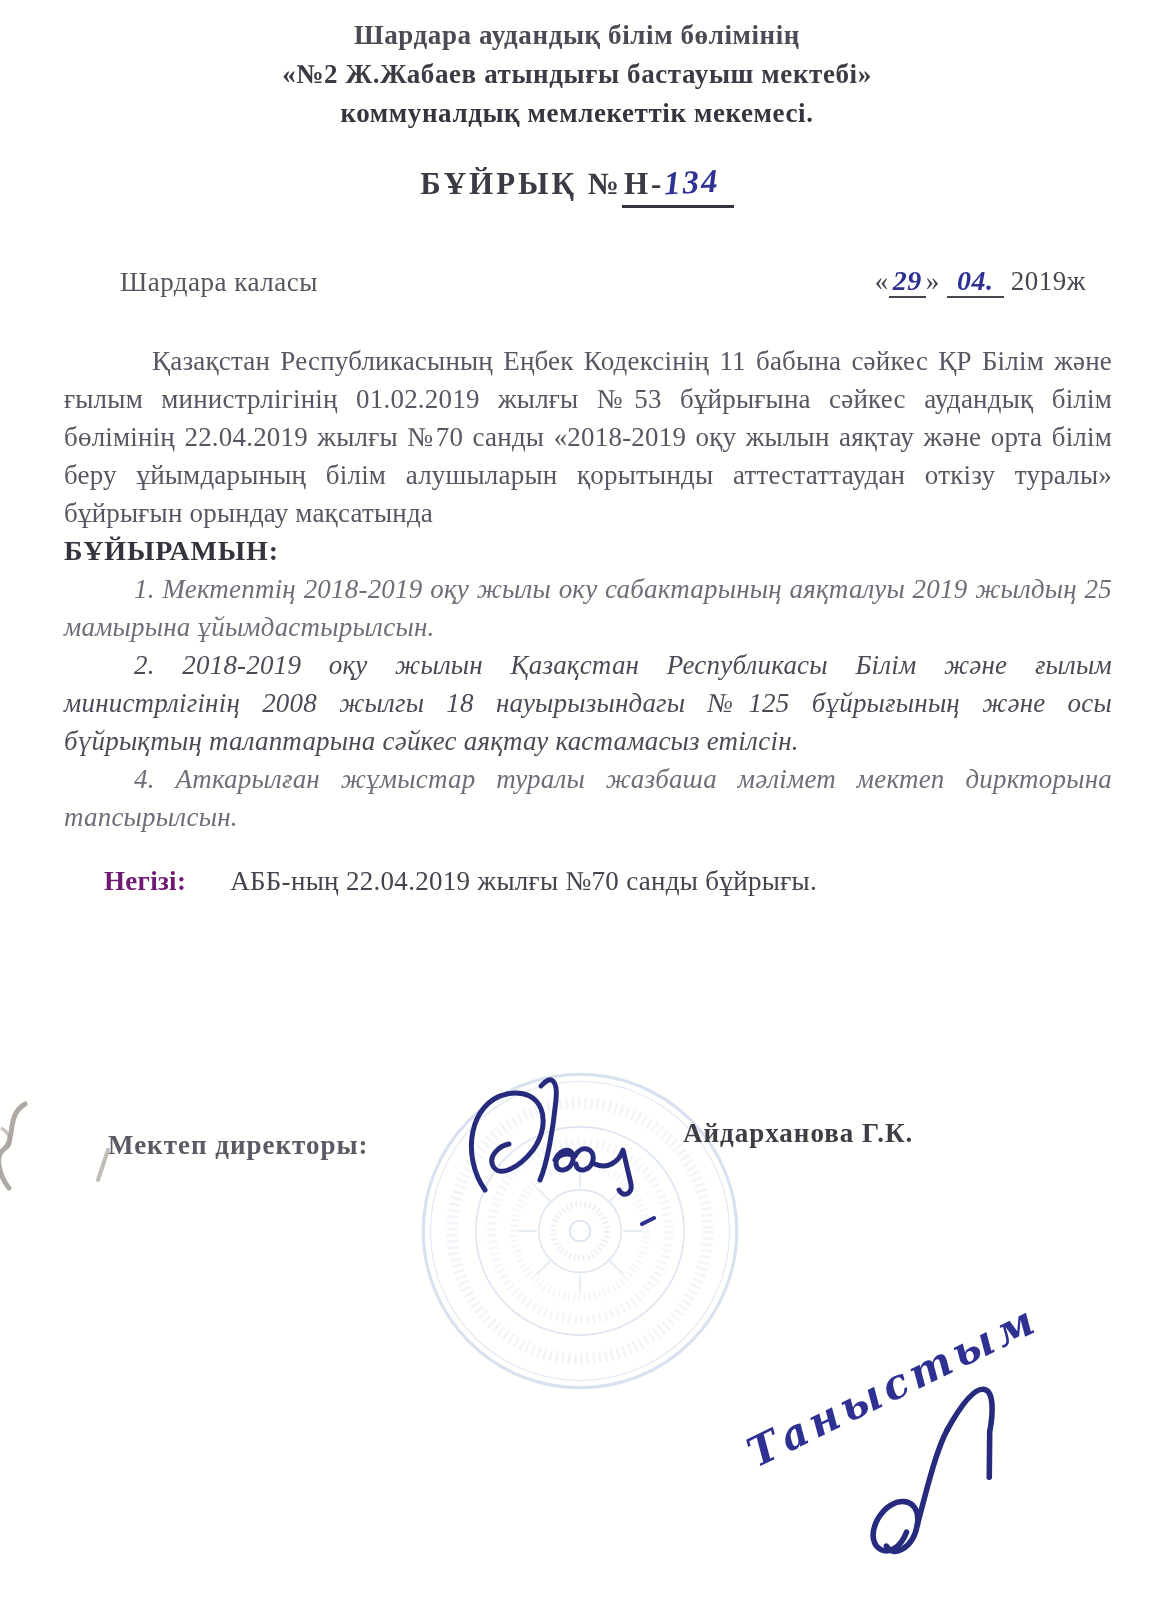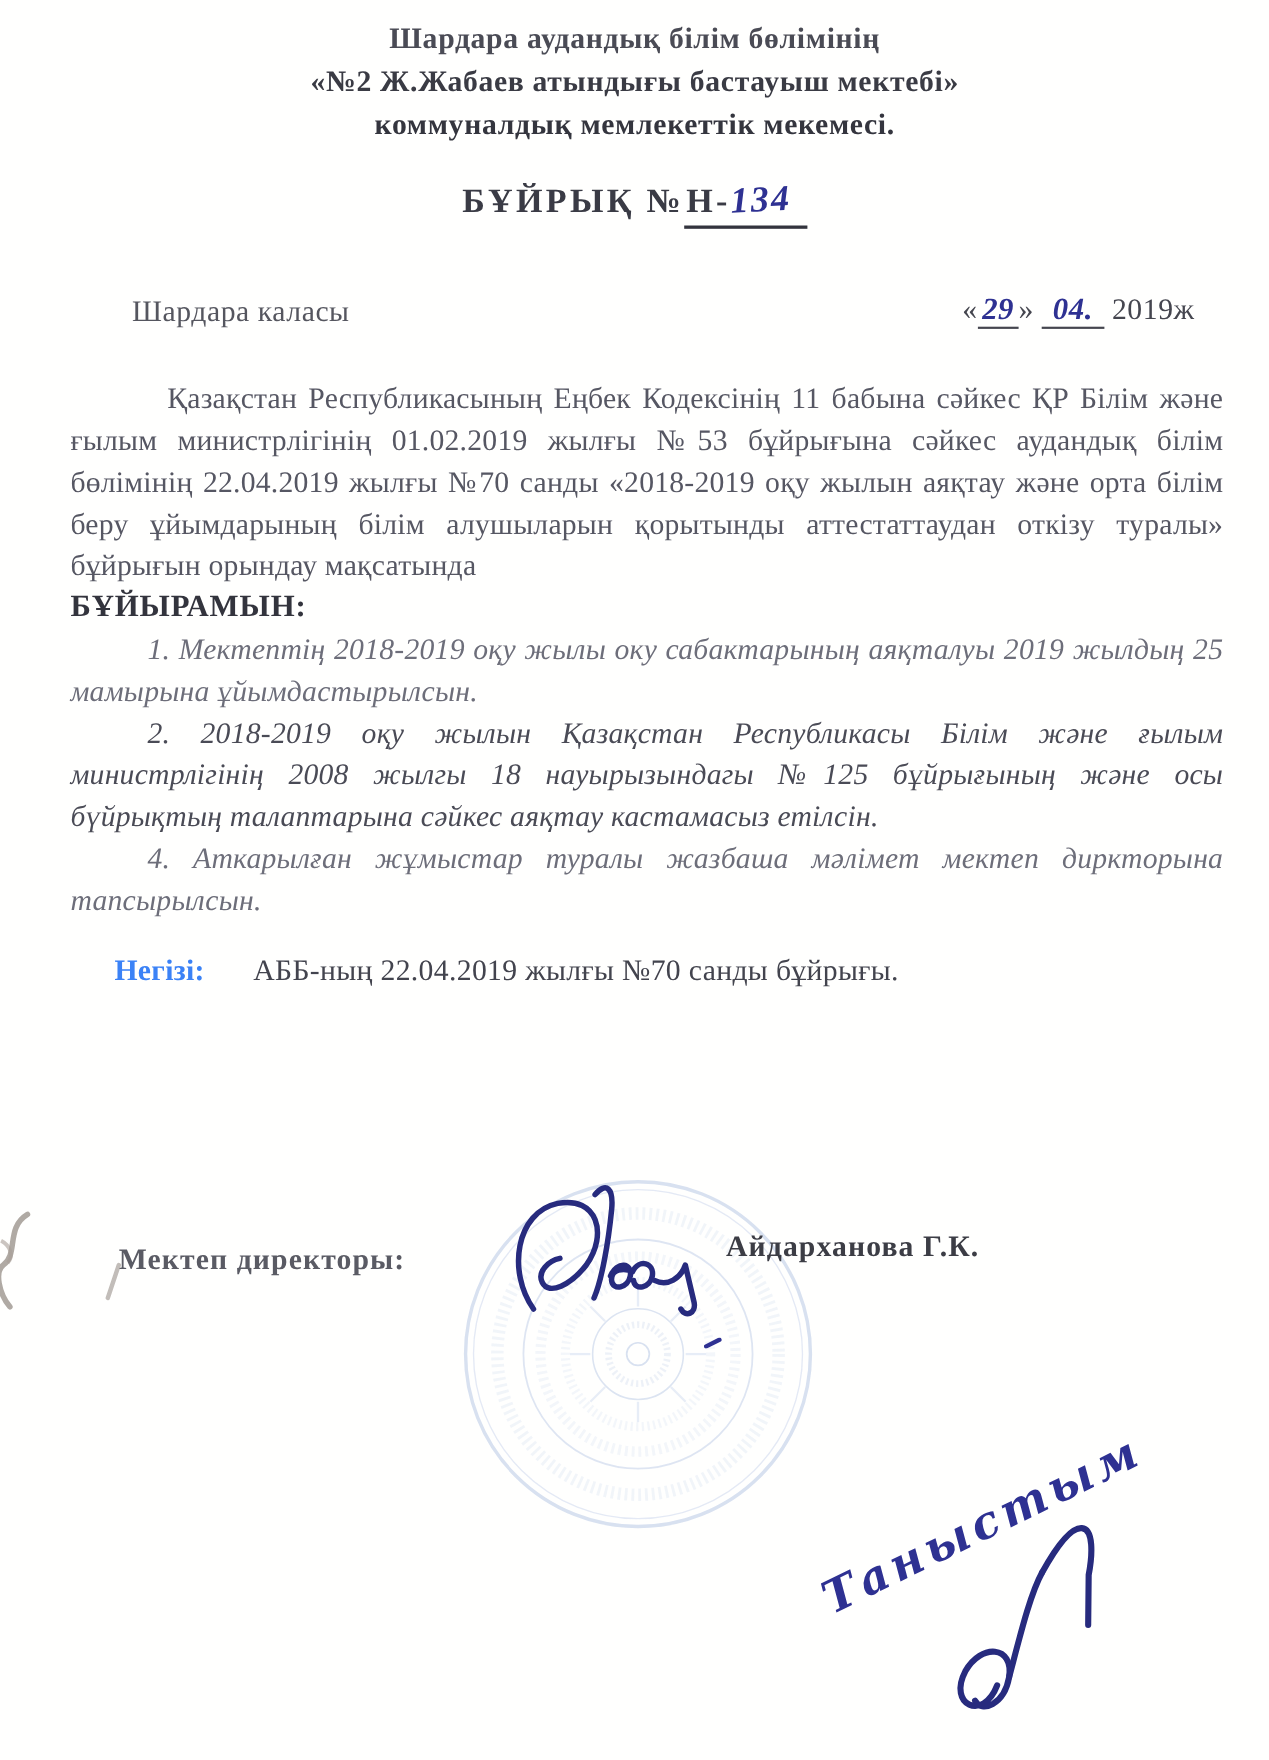--- a/index.html
+++ b/index.html
@@ -96,28 +96,28 @@
   .item{text-indent:70px;font-style:italic;}
   .tone-faded{color:#6d6e7a;}
   .tone-mid{color:#4a4b56;}
   
   .basis-row{
     margin:30px 42px 0 104px;
     font-size:27px;
     color:#43444e;
     letter-spacing:0.3px;
   }
-  .basis-label{font-weight:600;margin-right:44px;color:#3b82f6;}
+  .basis-label{font-weight:600;margin-right:44px;color:#701a75;}
   
   .sig-label{
     position:absolute;left:108px;top:1130px;
     font-size:27px;font-weight:bold;color:#5a5b64;letter-spacing:1px;
   }
   .sig-name{
-    position:absolute;left:660px;top:1118px;
+    position:absolute;left:683px;top:1118px;
     font-size:27px;font-weight:bold;color:#3c3d45;letter-spacing:1px;
   }
   .stamp{
     position:absolute;left:415px;top:1066px;
     width:330px;height:330px;
     opacity:0.8;
     filter:blur(0.5px);
   }
   .signature-svg{
     position:absolute;left:455px;top:1072px;

